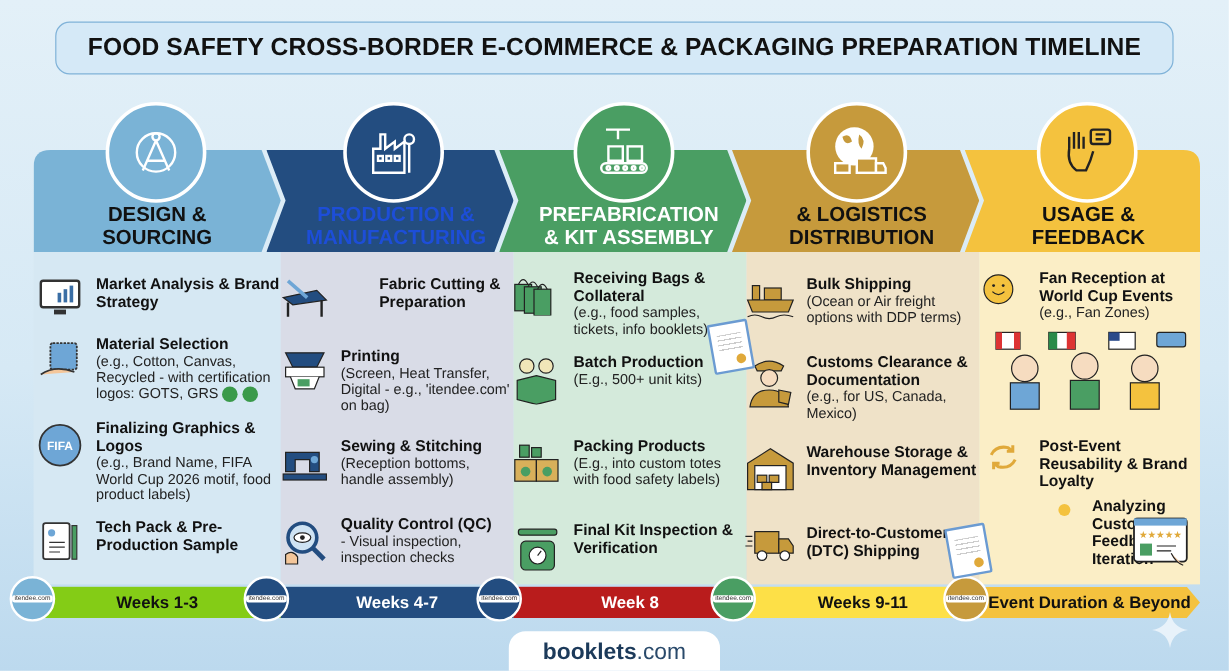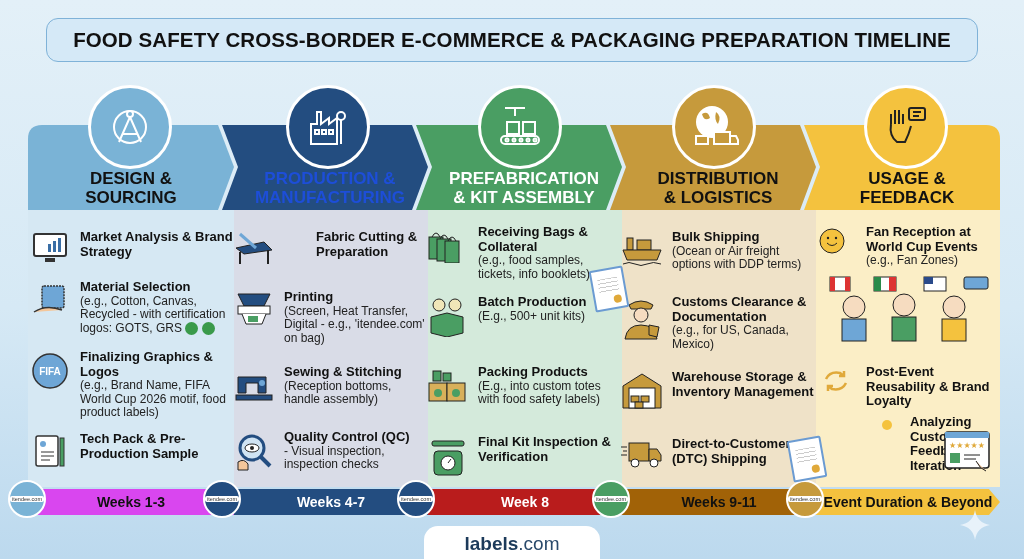--- a/index.html
+++ b/index.html
@@ -129,21 +129,21 @@
           <rect x="4" y="2" width="22" height="30" rx="2" fill="#fff" stroke="#333" stroke-width="1.5"></rect>
           <circle cx="11" cy="10" r="3" fill="#6ea6d6"></circle>
           <path d="M9 18 H22 M9 22 H22 M9 26 H18" stroke="#333"></path>
           <rect x="28" y="4" width="4" height="28" fill="#4a9e63" stroke="#333"></rect>
         </svg>
       </div>
     <div class="txt">
         <b>Tech Pack &amp; Pre-Production Sample</b>
       </div>
   </div>
-  <div class="bar" style="background:#d946ef;color:#111;">Weeks 1-3</div>
+  <div class="bar" style="background:#84cc16;color:#111;">Weeks 1-3</div>
 </div>
 
 <div class="col" style="left:222px;width:206px;">
   <div class="panel" style="background:#d9dce7;left:12px;"></div>
   <div class="header">
     <svg class="bg" viewBox="0 0 206 85" preserveAspectRatio="none">
         <path d="M0 0 H190 L206 42 L190 85 H0 L16 42 Z" fill="#234d80"></path>
       </svg>
     <div class="htitle" style="color:#1d4ed8;padding-left:10px;">
       <div>PRODUCTION &amp;</div>
@@ -283,22 +283,22 @@
   <div class="bar" style="background:#b91c1c;color:#fff;left:12px;">Week 8</div>
 </div>
 
 <div class="col" style="left:610px;width:206px;">
   <div class="panel" style="background:#efe2c8;left:12px;"></div>
   <div class="header">
     <svg class="bg" viewBox="0 0 206 85" preserveAspectRatio="none">
         <path d="M0 0 H190 L206 42 L190 85 H0 L16 42 Z" fill="#c69a3c"></path>
       </svg>
     <div class="htitle" style="color:#111;padding-left:10px;">
+      <div>&amp; LOGISTICS</div>
       <div>DISTRIBUTION</div>
-      <div>&amp; LOGISTICS</div>
     </div>
   </div>
   <div class="icon-circle" style="left:62px;background:#c69a3c;">
     <svg width="52" height="50" viewBox="0 0 52 50">
         <circle cx="24" cy="20" r="16" fill="#fff"></circle>
         <path d="M14 12 Q20 8 22 16 Q16 20 14 12 Z M28 10 Q34 14 30 22 Q26 18 28 10Z" fill="#c69a3c"></path>
         <rect x="26" y="30" width="16" height="12" fill="#c69a3c" stroke="#fff" stroke-width="2"></rect>
         <path d="M42 34 H48 L50 38 V42 H42Z" fill="#c69a3c" stroke="#fff" stroke-width="2"></path>
         <rect x="8" y="34" width="12" height="8" fill="#c69a3c" stroke="#fff" stroke-width="2"></rect>
       </svg>
@@ -346,21 +346,21 @@
           <path d="M28 10 H36 L40 16 V22 H28Z" fill="#c69a3c" stroke="#222"></path>
           <circle cx="14" cy="24" r="4" fill="#fff" stroke="#222"></circle>
           <circle cx="33" cy="24" r="4" fill="#fff" stroke="#222"></circle>
           <path d="M0 8 H6 M2 12 H6 M0 16 H6" stroke="#222"></path>
         </svg>
       </div>
     <div class="txt">
         <b>Direct-to-Customer (DTC) Shipping</b>
       </div>
   </div>
-  <div class="bar" style="background:#a16207;color:#111;left:12px;">Weeks 9-11</div>
+  <div class="bar" style="background:#fde047;color:#111;left:12px;">Weeks 9-11</div>
 </div>
 
 <div class="col" style="left:804px;width:196px;">
   <div class="panel" style="background:#fbeec6;left:12px;"></div>
   <div class="header">
     <svg class="bg" viewBox="0 0 196 85" preserveAspectRatio="none">
         <path d="M0 0 H182 Q196 0 196 14 V85 H0 L16 42 Z" fill="#f4c23e"></path>
       </svg>
     <div class="htitle" style="color:#111;padding-left:10px;">
       <div>USAGE &amp;</div>
@@ -455,15 +455,15 @@
     <span>itendee.com</span>
   </div>
 
 <div style="position:absolute;left:960px;top:510px;">
   <svg width="30" height="30" viewBox="0 0 30 30">
       <path d="M15 0 Q17 13 30 15 Q17 17 15 30 Q13 17 0 15 Q13 13 15 0Z" fill="#e8f2fa"></path>
     </svg>
 </div>
 
 <div class="footer-tab">
-  <b>labels</b>
+  <b>booklets</b>
     <span>.com</span>
 </div>
 
 </body></html>

